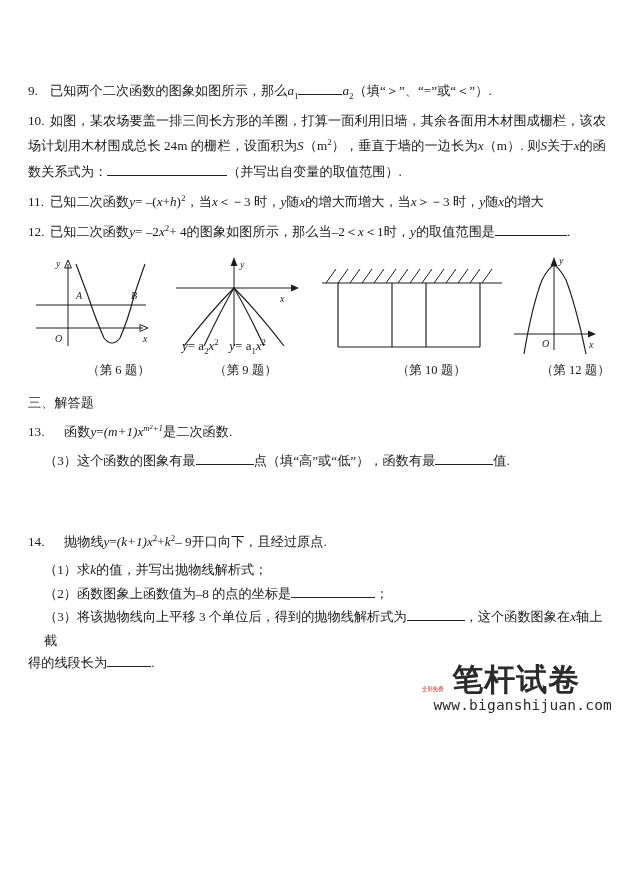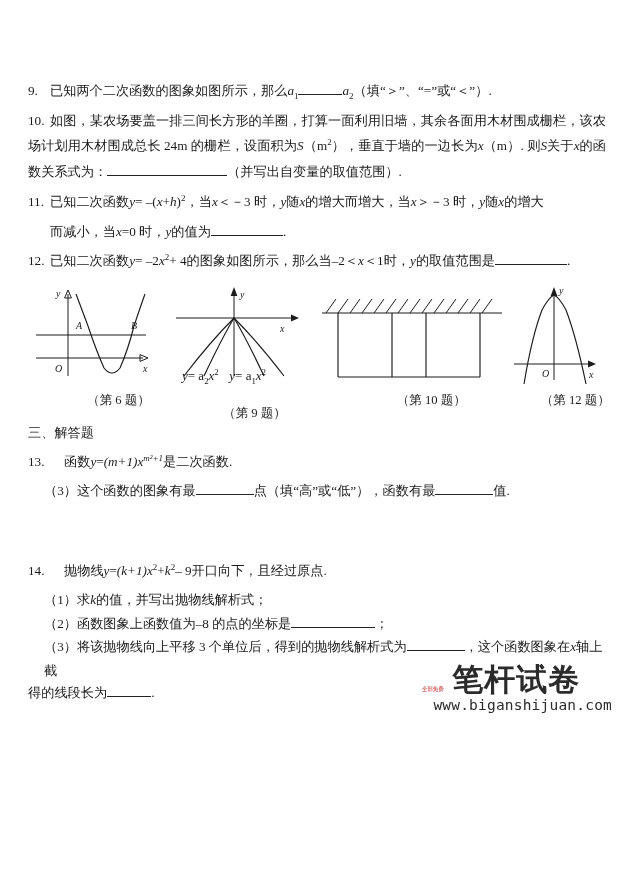--- a/index.html
+++ b/index.html
@@ -138,23 +138,20 @@
       <span class="num">9.</span><span>已知两个二次函数的图象如图所示，那么</span><span class="mi">a</span><sub>1</sub><span class="blank b-sm"></span><span class="mi">a</span><sub>2</sub><span>（填“＞”、“=”或“＜”）.</span>
     </p>
 
     <p class="q">
       <span class="num">10.</span><span>如图，某农场要盖一排三间长方形的羊圈，打算一面利用旧墙，其余各面用木材围成栅栏，该</span><span>农场计划用木材围成总长 24m 的栅栏，设面积为</span><span class="mi">S</span><span>（</span><span class="mn">m</span><sup>2</sup><span>），垂直于墙的一边长为</span><span class="mi">x</span><span>（m）. 则</span><span class="mi">S</span><span>关于</span><span class="mi">x</span><span>的函数关系式为：</span><span class="blank b-xl"></span><span>（并写出自变量的取值范围）.</span>
     </p>
 
     <p class="q">
       <span class="num">11.</span><span>已知二次函数</span><span class="mi">y</span><span>= –(</span><span class="mi">x</span><span>+</span><span class="mi">h</span><span>)</span><sup>2</sup><span>，当</span><span class="mi">x</span><span>＜－3 时，</span><span class="mi">y</span><span>随</span><span class="mi">x</span><span>的增大而增大，当</span><span class="mi">x</span><span>＞－3 时，</span><span class="mi">y</span><span>随</span><span class="mi">x</span><span>的增大</span>
     </p>
-    <p class="q" style="padding-left:22px;">
-      <span>而减小，当</span><span class="mi">x</span><span>=0 时，</span><span class="mi">y</span><span>的值为</span><span class="blank b-lg"></span><span>.</span>
-    </p>
 
     <p class="q">
       <span class="num">12.</span><span>已知二次函数</span><span class="mi">y</span><span>= –2</span><span class="mi">x</span><sup>2</sup><span>+ 4</span><span>的图象如图所示，那么当–2＜</span><span class="mi">x</span><span>＜1时，</span><span class="mi">y</span><span>的取值范围是</span><span class="blank b-lg"></span><span>.</span>
     </p>
 
     <div class="figrow">
 
       <div class="fig" style="left:2px;">
         <svg width="130" height="112" viewBox="0 0 130 112">
 
@@ -190,21 +187,21 @@
           <path class="stroke" d="M36 96 Q 54 58 66 38 Q 78 58 96 96"></path>
           <text class="lbl" x="72" y="18">y</text>
           <text class="lbl" x="112" y="52">x</text>
         </svg>
         <div style="position:absolute; left:14px; top:88px; font-size:13px; white-space:nowrap;">
           <span class="mi">y</span><span>= a</span><sub>2</sub><span class="mi">x</span><sup>2</sup>
           <span style="display:inline-block;width:4px;"></span>
           <span class="mi">y</span><span>= a</span><sub>1</sub><span class="mi">x</span><sup>2</sup>
         </div>
       </div>
-      <div class="figcap" style="left:148px; width:110px;margin-top:13px;">（第 9 题）</div>
+      <div class="figcap" style="left:139px; width:110px;">（第 9 题）</div>
 
       <div class="fig" style="left:288px;">
         <svg width="192" height="112" viewBox="0 0 192 112">
 
           <line class="stroke" x1="6" y1="33" x2="186" y2="33"></line>
 
           <g class="stroke-thin">
             <line x1="10" y1="33" x2="20" y2="19"></line>
             <line x1="22" y1="33" x2="32" y2="19"></line>
             <line x1="34" y1="33" x2="44" y2="19"></line>

